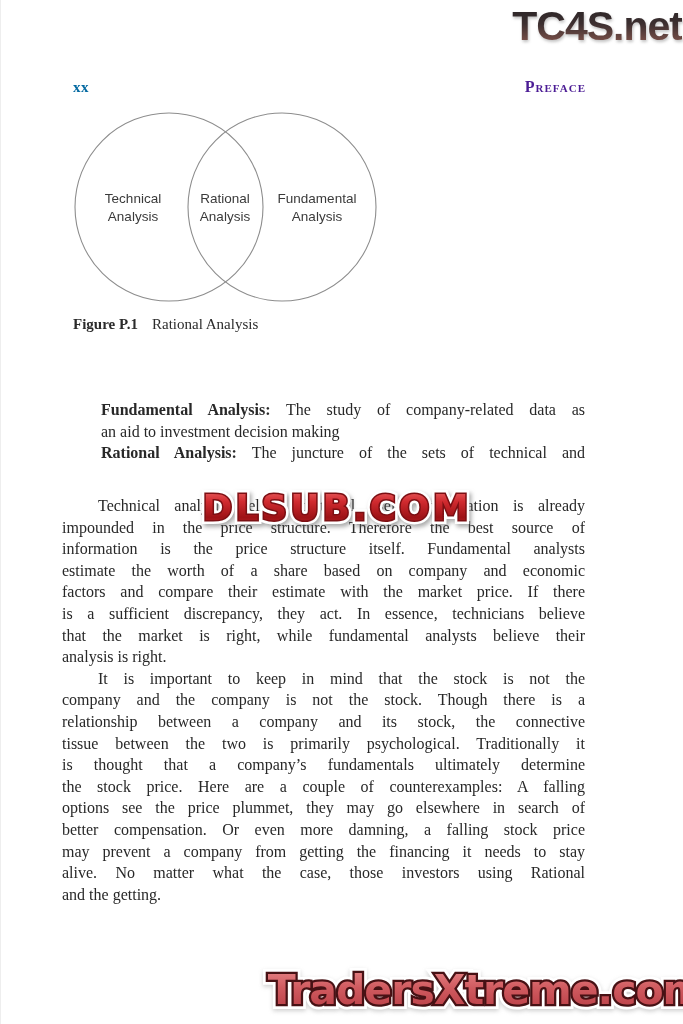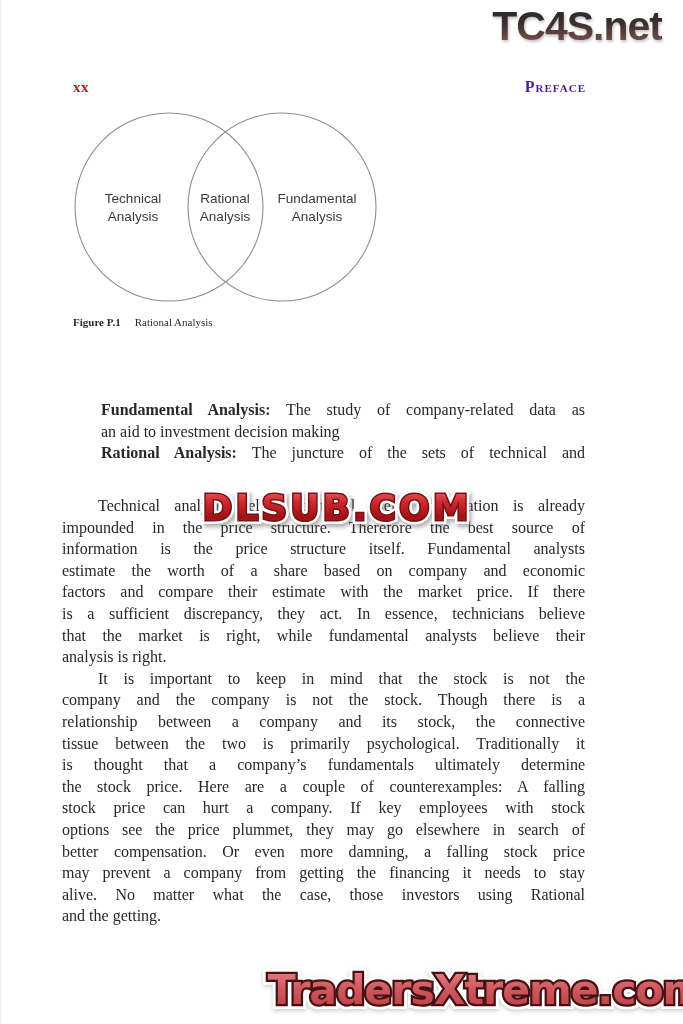--- a/index.html
+++ b/index.html
@@ -4,44 +4,44 @@
 <style>
   html,body { margin:0; padding:0; background:#fff; }
   .page {
     position:relative; width:683px; height:1024px; background:#ffffff;
     font-family:"Liberation Serif", serif; color:#282828; overflow:hidden;
     border-left:1px solid #eee;
   }
 
   
   .tc4s {
-    position:absolute; top:3px; right:22px;
+    position:absolute; top:3px; right:2px;
     font-family:"Liberation Sans", sans-serif; font-weight:700;
     font-size:41px; letter-spacing:-1px; line-height:46px;
     background:linear-gradient(180deg,#2a2526 8%,#3c2f30 45%,#6f4a44 78%,#a07a70 100%);
     -webkit-background-clip:text; background-clip:text; color:transparent;
     filter:drop-shadow(1px 2px 1.5px rgba(80,80,80,.35));
   }
 
   
   .header-row {
     position:absolute; left:72px; top:78px; width:513px;
     display:flex; justify-content:space-between; align-items:baseline;
   }
-  .page-num { font-weight:700; font-size:15px; color:#b91c1c; letter-spacing:.5px; }
+  .page-num { font-weight:700; font-size:15px; color:#0369a1; letter-spacing:.5px; }
   .running-head {
     font-variant:small-caps; font-weight:700; font-size:16px;
     letter-spacing:1px; color:#4c1d95;
   }
 
   
   .venn { position:absolute; left:60px; top:110px; }
 
   
-  .caption { position:absolute; left:72px; top:316px; font-size:11px; color:#2b2b2b; }
+  .caption { position:absolute; left:72px; top:316px; font-size:15px; color:#2b2b2b; }
   .caption b { font-weight:700; }
   .caption .cap-title { margin-left:14px; }
 
   
   .definitions {
     position:absolute; left:100px; top:399px; width:484px;
     font-size:16px; line-height:21.5px;
   }
   .body-text {
     position:absolute; left:61px; top:495px; width:523px;
@@ -131,21 +131,20 @@
         <div class="line justify">that the market is right, while fundamental analysts believe their</div>
         <div class="line">analysis is right.</div>
       </div>
     <div>
         <div class="line justify indent">It is important to keep in mind that the stock is not the</div>
         <div class="line justify">company and the company is not the stock. Though there is a</div>
         <div class="line justify">relationship between a company and its stock, the connective</div>
         <div class="line justify">tissue between the two is primarily psychological. Traditionally it</div>
         <div class="line justify">is thought that a company’s fundamentals ultimately determine</div>
         <div class="line justify">the stock price. Here are a couple of counterexamples: A falling</div>
-        <div class="line justify">stock price can hurt a company. If key employees with stock</div>
         <div class="line justify">options see the price plummet, they may go elsewhere in search of</div>
         <div class="line justify">better compensation. Or even more damning, a falling stock price</div>
         <div class="line justify">may prevent a company from getting the financing it needs to stay</div>
         <div class="line justify">alive. No matter what the case, those investors using Rational</div>
         <div class="line">and the getting.</div>
       </div>
   </div>
 
   <div class="dlsub stack">
     <span class="l1">DLSUB.COM</span>

